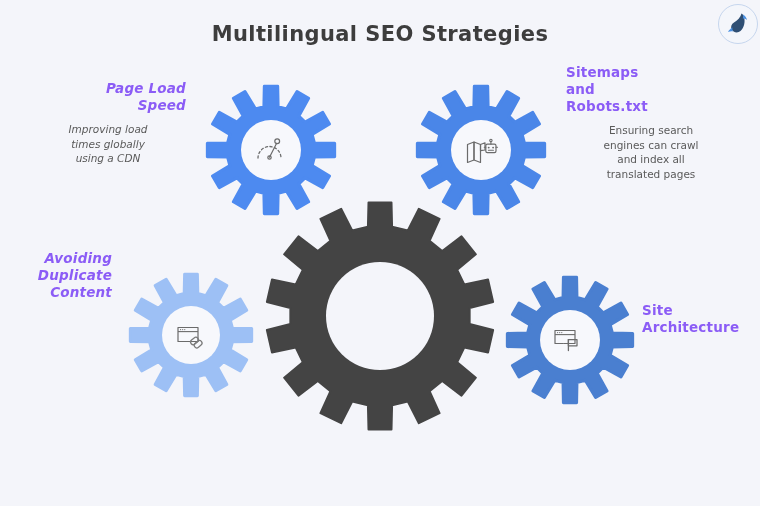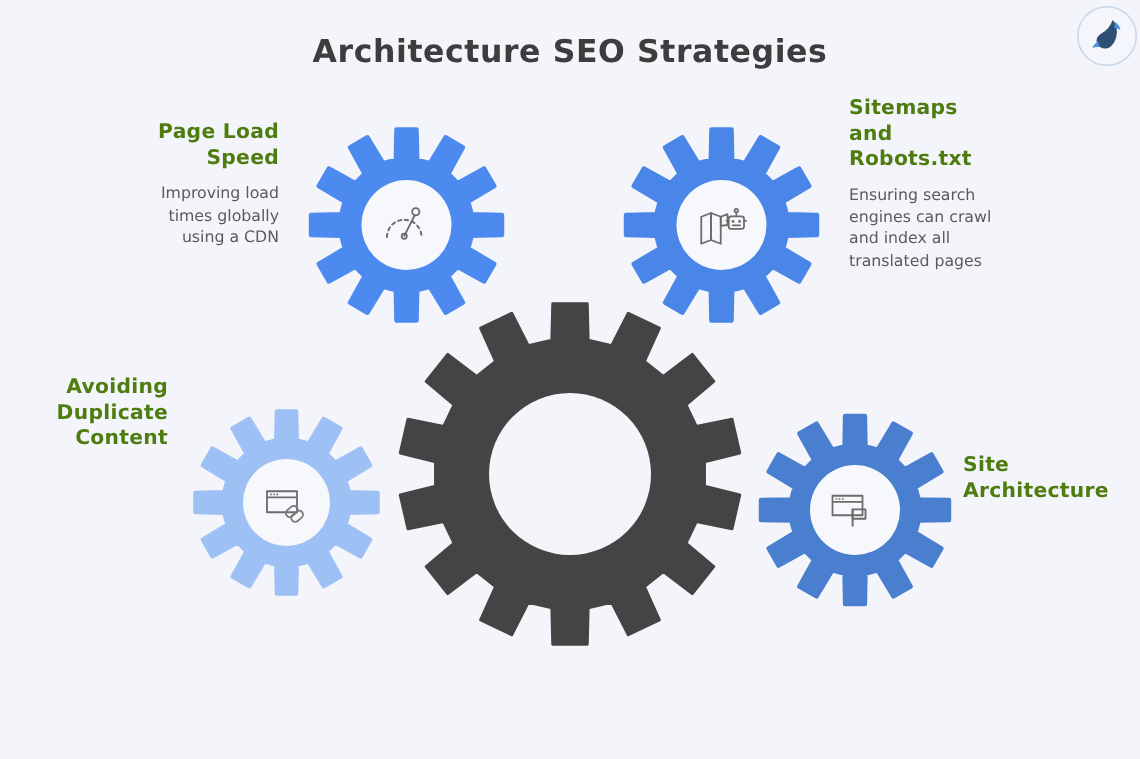--- a/index.html
+++ b/index.html
@@ -63,43 +63,44 @@
     pointer-events: none;
   }
   .gear-icon svg { display: block; }
 
   
   .block { position: absolute; }
   .block .head {
     font-weight: bold;
     font-size: 13.5px;
     line-height: 17px;
-    color: #4d7c0f;
+    color: #8b5cf6;
     letter-spacing: 0.2px;
   }
   .block .body {
     margin-top: 8px;
     font-size: 10.5px;
     line-height: 14.5px;
     color: #5a5a5a;
-  }
-  .align-right { text-align: right; }
+    text-align: center;
+  }
+  .align-right { text-align: right; font-style: italic; }
   .align-left  { text-align: left;  }
 
   #blk-page-load    { top: 80px;  left: 30px;  width: 156px; }
   #blk-sitemaps     { top: 64px;  left: 566px; width: 170px; }
   #blk-duplicate    { top: 250px; left: 0px;   width: 112px; }
   #blk-architecture { top: 258px; left: 642px; width: 118px; margin-top: 44px; }
 </style>
 </head>
 <body>
 
 <div id="canvas">
 
-  <div id="title">Architecture SEO Strategies</div>
+  <div id="title">Multilingual SEO Strategies</div>
 
   <div id="logo-badge">
     <svg width="37" height="37" viewBox="0 0 37 37" aria-hidden="true">
       <path d="M22.5 8.5 C21.5 12.5 18.5 15.5 15 17.5 C12.5 19 11.5 21.5 12.5 24 C14 27.5 18.5 28.5 21.5 26 C25 23 26.5 17 25 12 C24.4 10 23.6 9 22.5 8.5 Z" fill="#2f4f74"></path>
       <path d="M24 9.5 C26 10.5 27.5 12.5 28 15 C26.5 14 25 13.5 23.8 13.6 C24.3 12.2 24.3 10.8 24 9.5 Z" fill="#4a90e2"></path>
       <path d="M13.5 22.5 C11.5 23.5 10 25 9 27 C11 26.3 12.8 26.2 14.2 26.6 C13.4 25.4 13.2 24 13.5 22.5 Z" fill="#4a90e2"></path>
     </svg>
   </div>
 
   <div class="gear" id="gear-center" style="left:264px; top:196px;">

